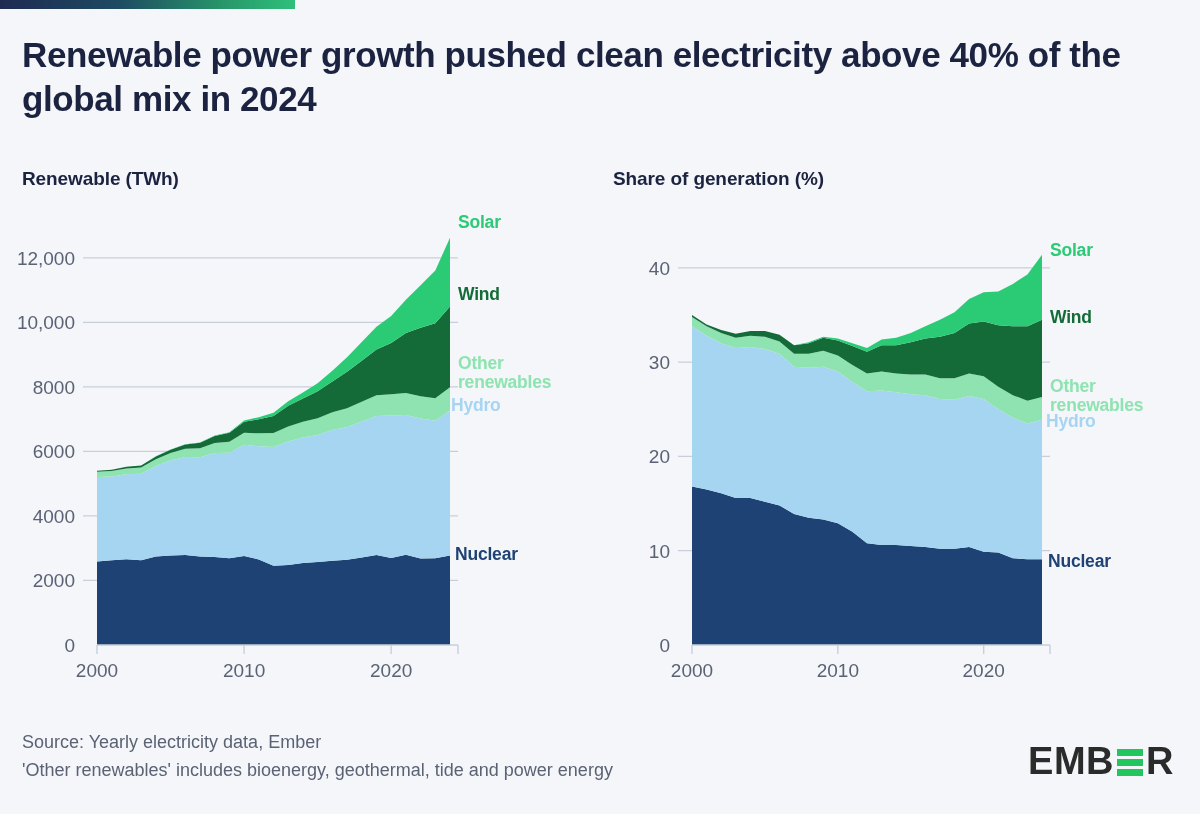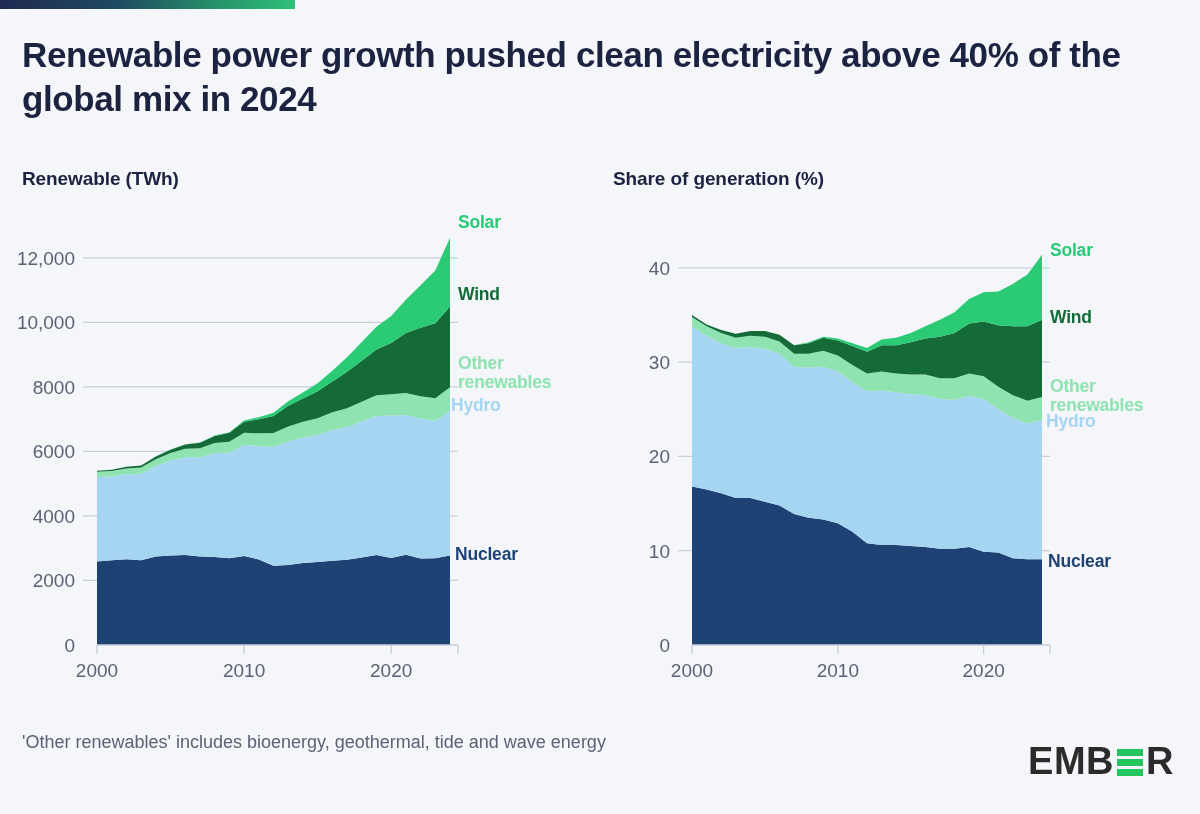--- a/index.html
+++ b/index.html
@@ -138,21 +138,22 @@
           <text x="1050" y="323" fill="#146B38" class="series-label">Wind</text>
           <text x="1050" y="392" fill="#8FE3B0" class="series-label">Other</text>
           <text x="1050" y="411" fill="#8FE3B0" class="series-label">renewables</text>
           <text x="1046" y="427" fill="#A6D5F2" class="series-label">Hydro</text>
           <text x="1048" y="567" fill="#1E4274" class="series-label">Nuclear</text>
         </g>
       </svg>
   </div>
 
   <div class="footer">
-    <div>'Other renewables' includes bioenergy, geothermal, tide and wave energy</div>
+    <div>Source: Yearly electricity data, Ember</div>
+    <div>'Other renewables' includes bioenergy, geothermal, tide and power energy</div>
   </div>
 
   <div class="logo">
     <span class="logo-text">EMB</span>
     <span class="logo-e">
         <i></i>
         <i></i>
         <i></i>
       </span>
     <span class="logo-text">R</span>

